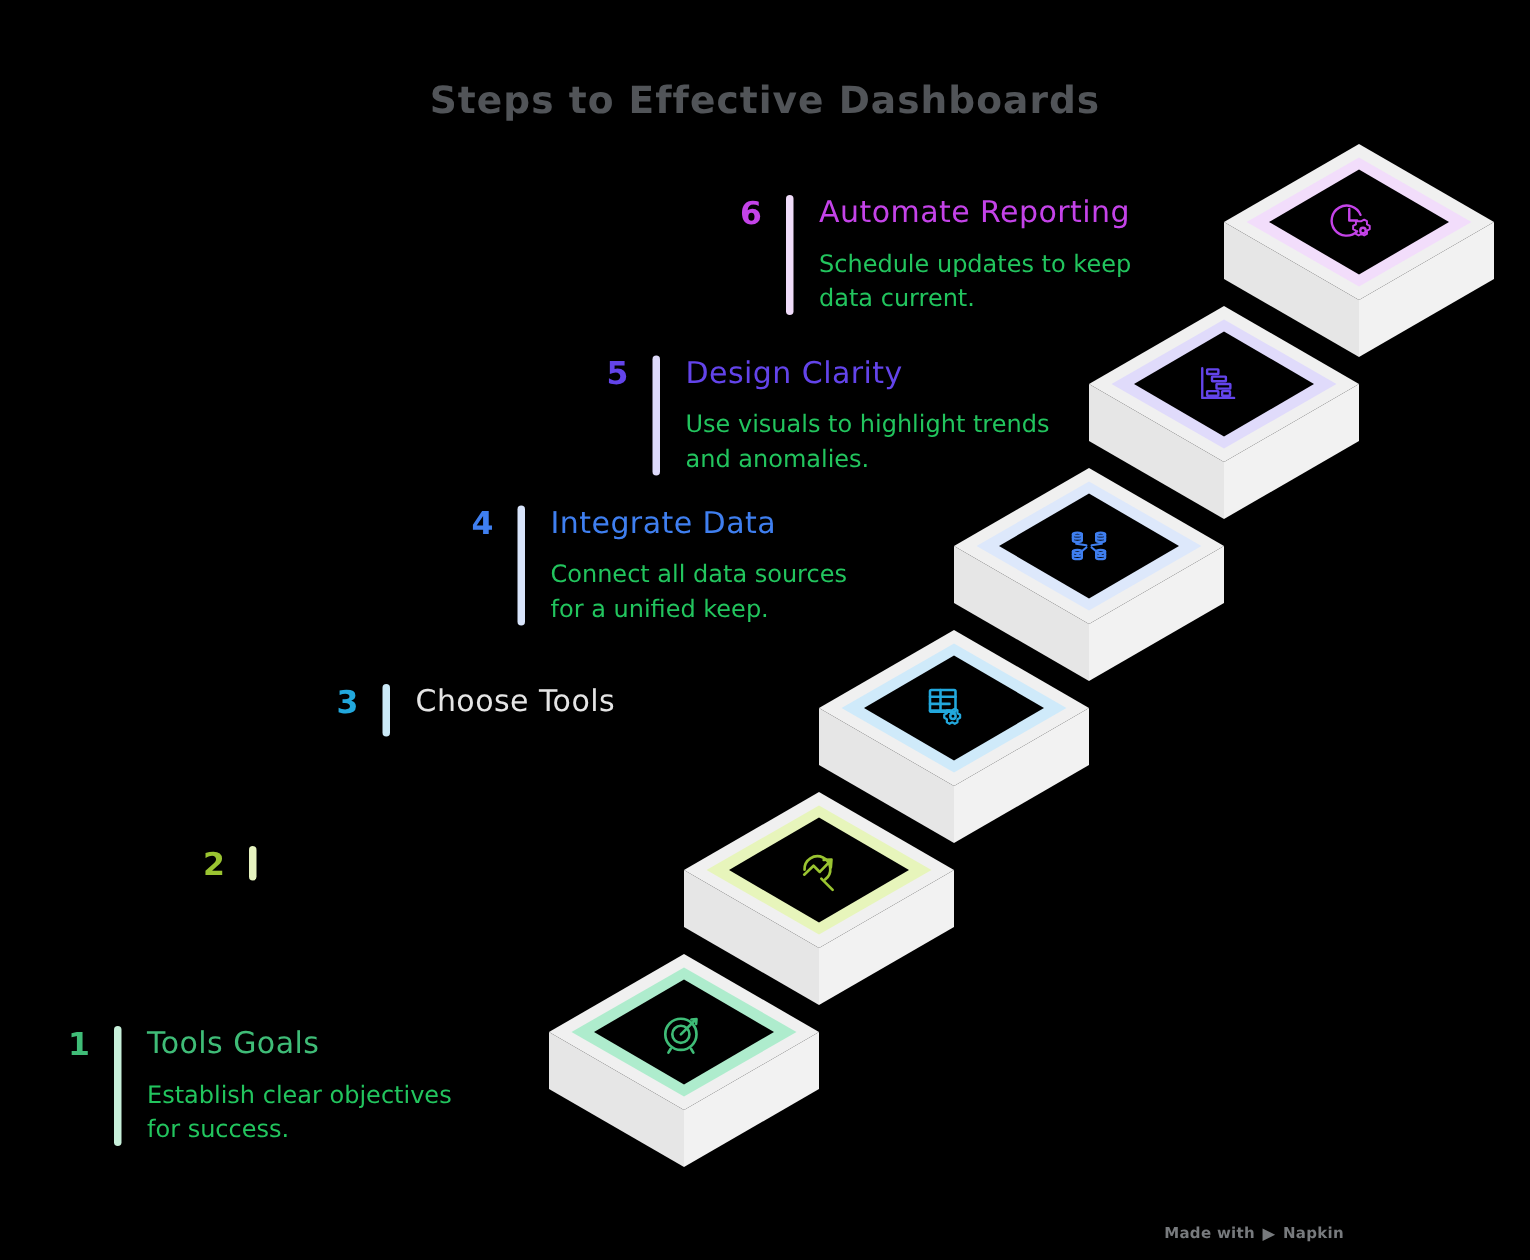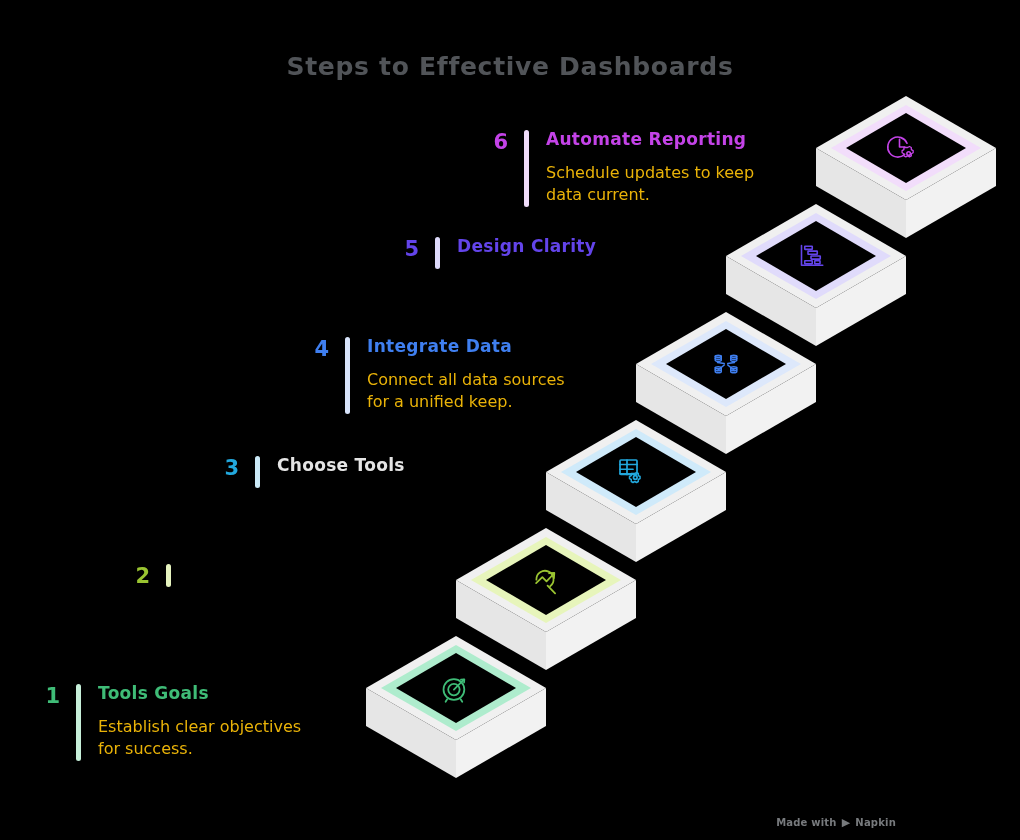--- a/index.html
+++ b/index.html
@@ -67,32 +67,32 @@
     margin-left: 16px;
     margin-right: 17px;
     flex: 0 0 auto;
     align-self: stretch;
   }
   .step-body {
     flex: 1 1 auto;
   }
   .step-title {
     font-family: "DejaVu Sans", sans-serif;
-    font-size: 17px;
-    font-weight: bold;
+    font-size: 20px;
+    font-weight: normal;
     letter-spacing: 0.3px;
     line-height: 1.15;
     margin-bottom: 12px;
     white-space: nowrap;
   }
   .step-desc {
     font-family: "DejaVu Sans", sans-serif;
     font-size: 16px;
     line-height: 1.42;
-    color: #eab308;
+    color: #22c55e;
   }
 
   
   #step-1 { left: 26px;  top: 684px; width: 300px; }
   #step-2 { left: 116px; top: 564px; width: 320px; }
   #step-3 { left: 205px; top: 456px; width: 300px; }
   #step-4 { left: 295px; top: 337px; width: 300px; }
   #step-5 { left: 385px; top: 237px; width: 320px; }
   #step-6 { left: 474px; top: 130px; width: 320px; }
 
@@ -269,20 +269,21 @@
       <div class="step-title" style="color:#3f7ff0">Integrate Data</div>
       <div class="step-desc" style="max-width:210px">Connect all data sources for a unified keep.</div>
     </div>
   </div>
 
   <div class="step-text" id="step-5">
     <div class="step-num" style="color:#6344ea">5</div>
     <div class="step-bar" style="background:#dedafb"></div>
     <div class="step-body">
       <div class="step-title" style="color:#6344ea">Design Clarity</div>
+      <div class="step-desc">Use visuals to highlight trends and anomalies.</div>
     </div>
   </div>
 
   <div class="step-text" id="step-6">
     <div class="step-num" style="color:#c443e8">6</div>
     <div class="step-bar" style="background:#f0dcfa"></div>
     <div class="step-body">
       <div class="step-title" style="color:#c443e8">Automate Reporting</div>
       <div class="step-desc" style="max-width:215px">Schedule updates to keep data current.</div>
     </div>

